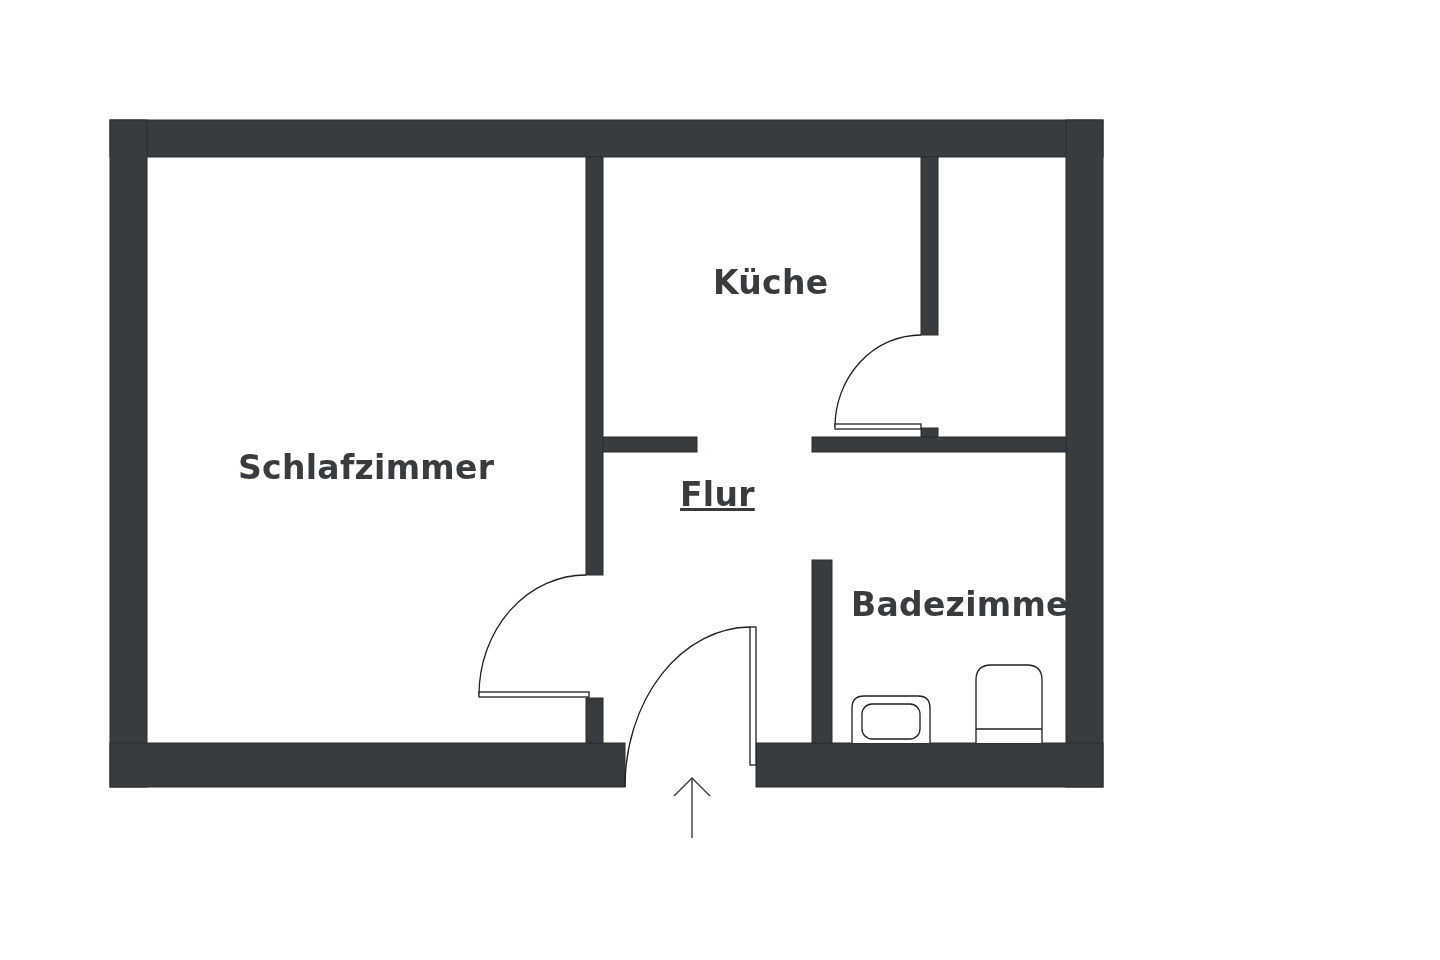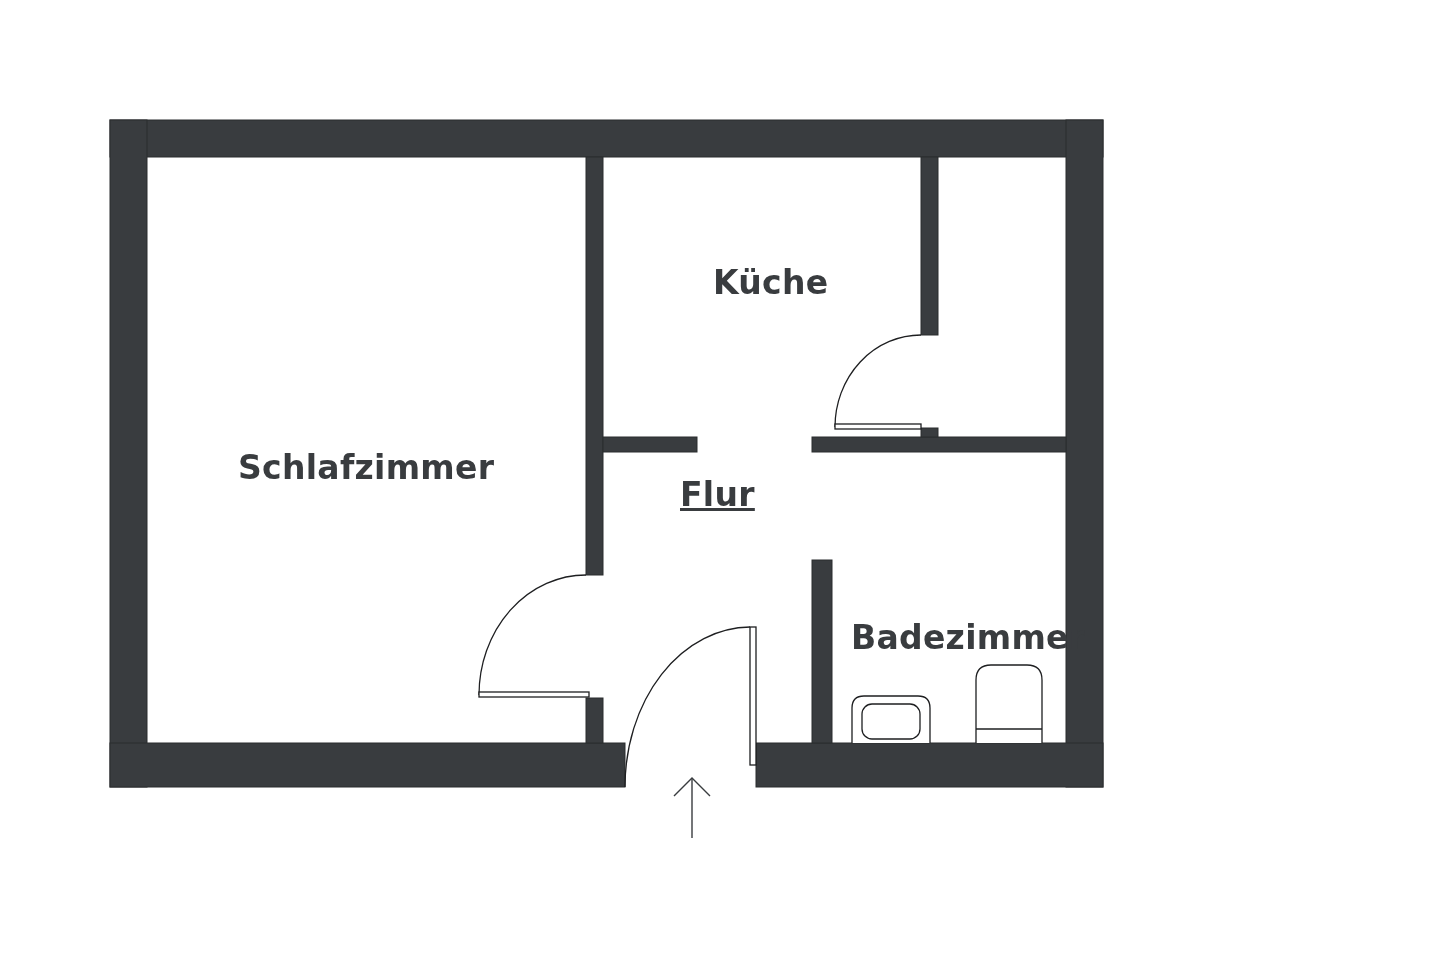--- a/index.html
+++ b/index.html
@@ -63,13 +63,13 @@
 
   <g fill="none" stroke="#393c3f" stroke-width="1.4">
     <line x1="692" y1="838" x2="692" y2="779"></line>
     <polyline points="674,796 692,778 710,796"></polyline>
   </g>
 </svg>
 
 <div class="room-label" style="left:238px; top:440px;margin-top:8px;">Schlafzimmer</div>
 <div class="room-label" style="left:713px; top:263px;text-align:right;">Küche</div>
 <div class="room-label" style="left:680px; top:475px;text-decoration:underline;">Flur</div>
-<div class="room-label" style="left:851px; top:618px;">Badezimmer</div>
+<div class="room-label" style="left:851px; top:585px;">Badezimmer</div>
 
 </body></html>

